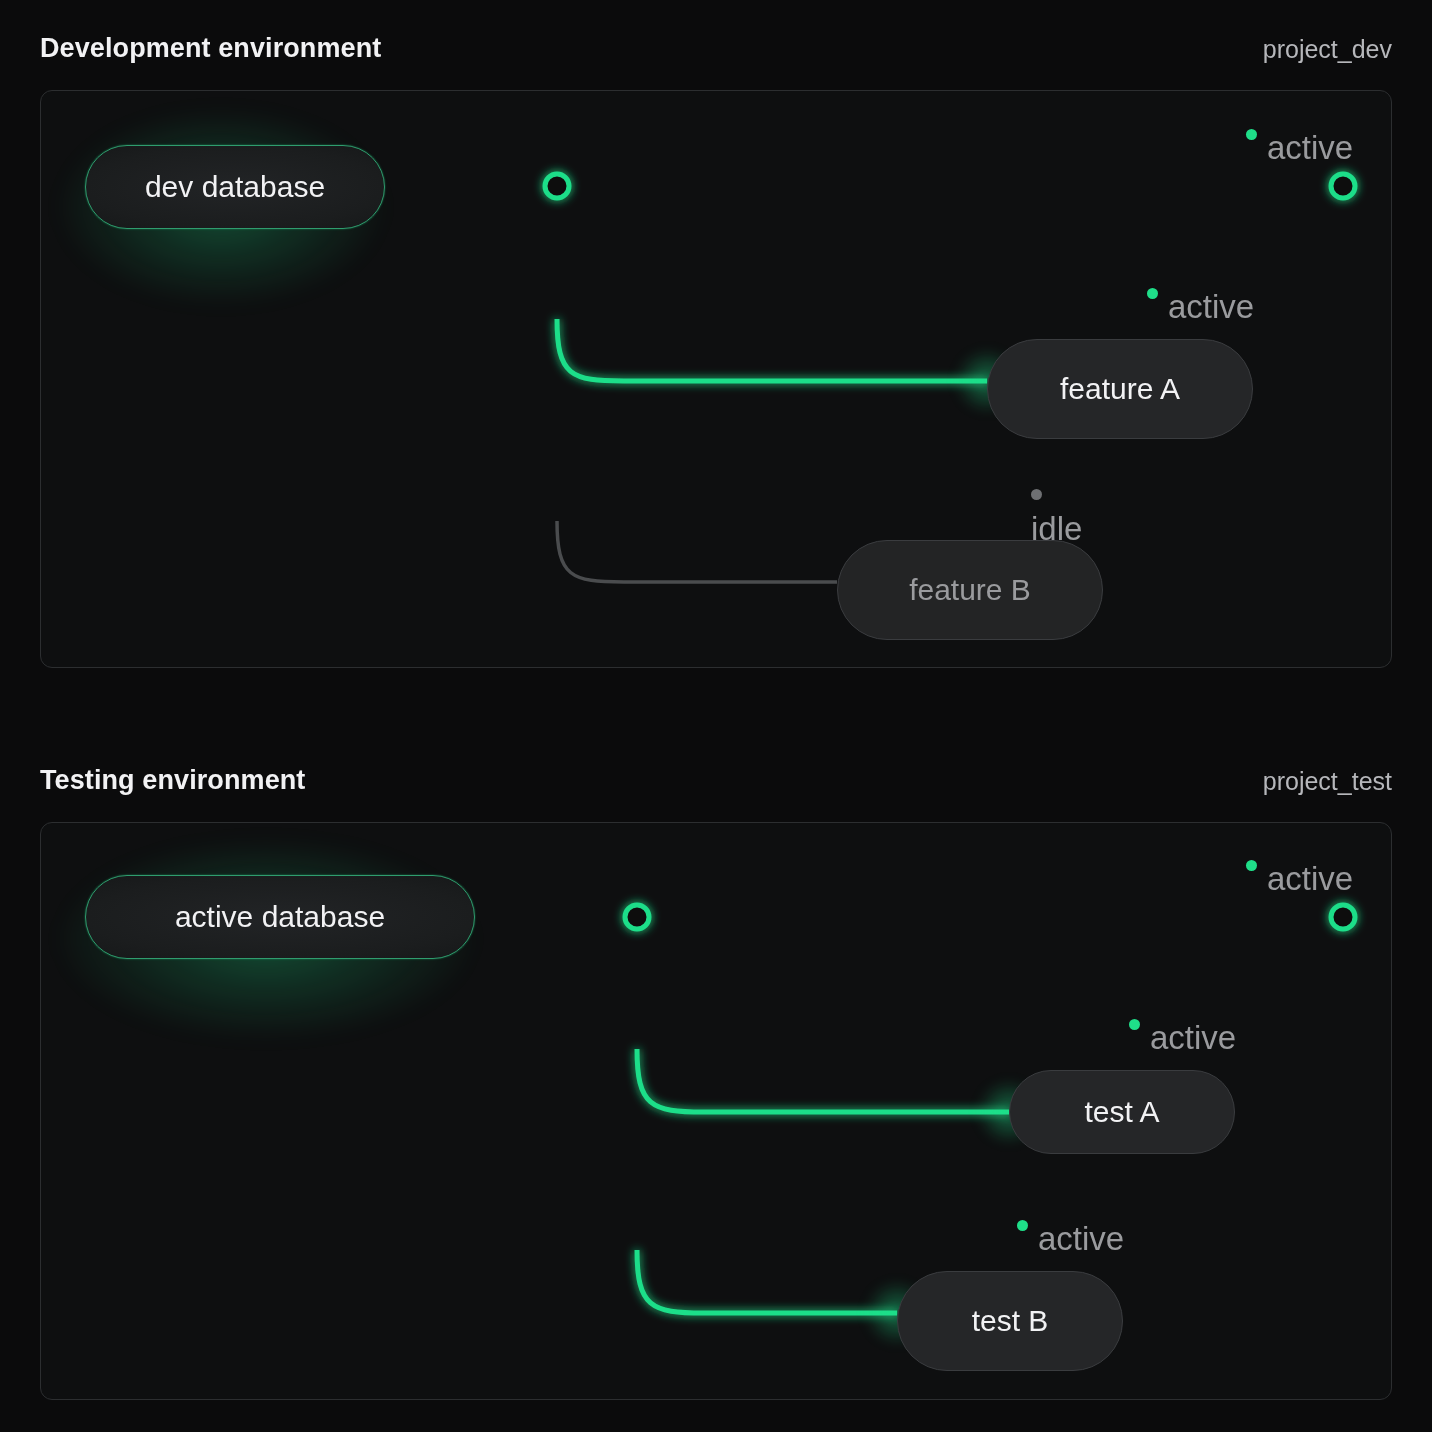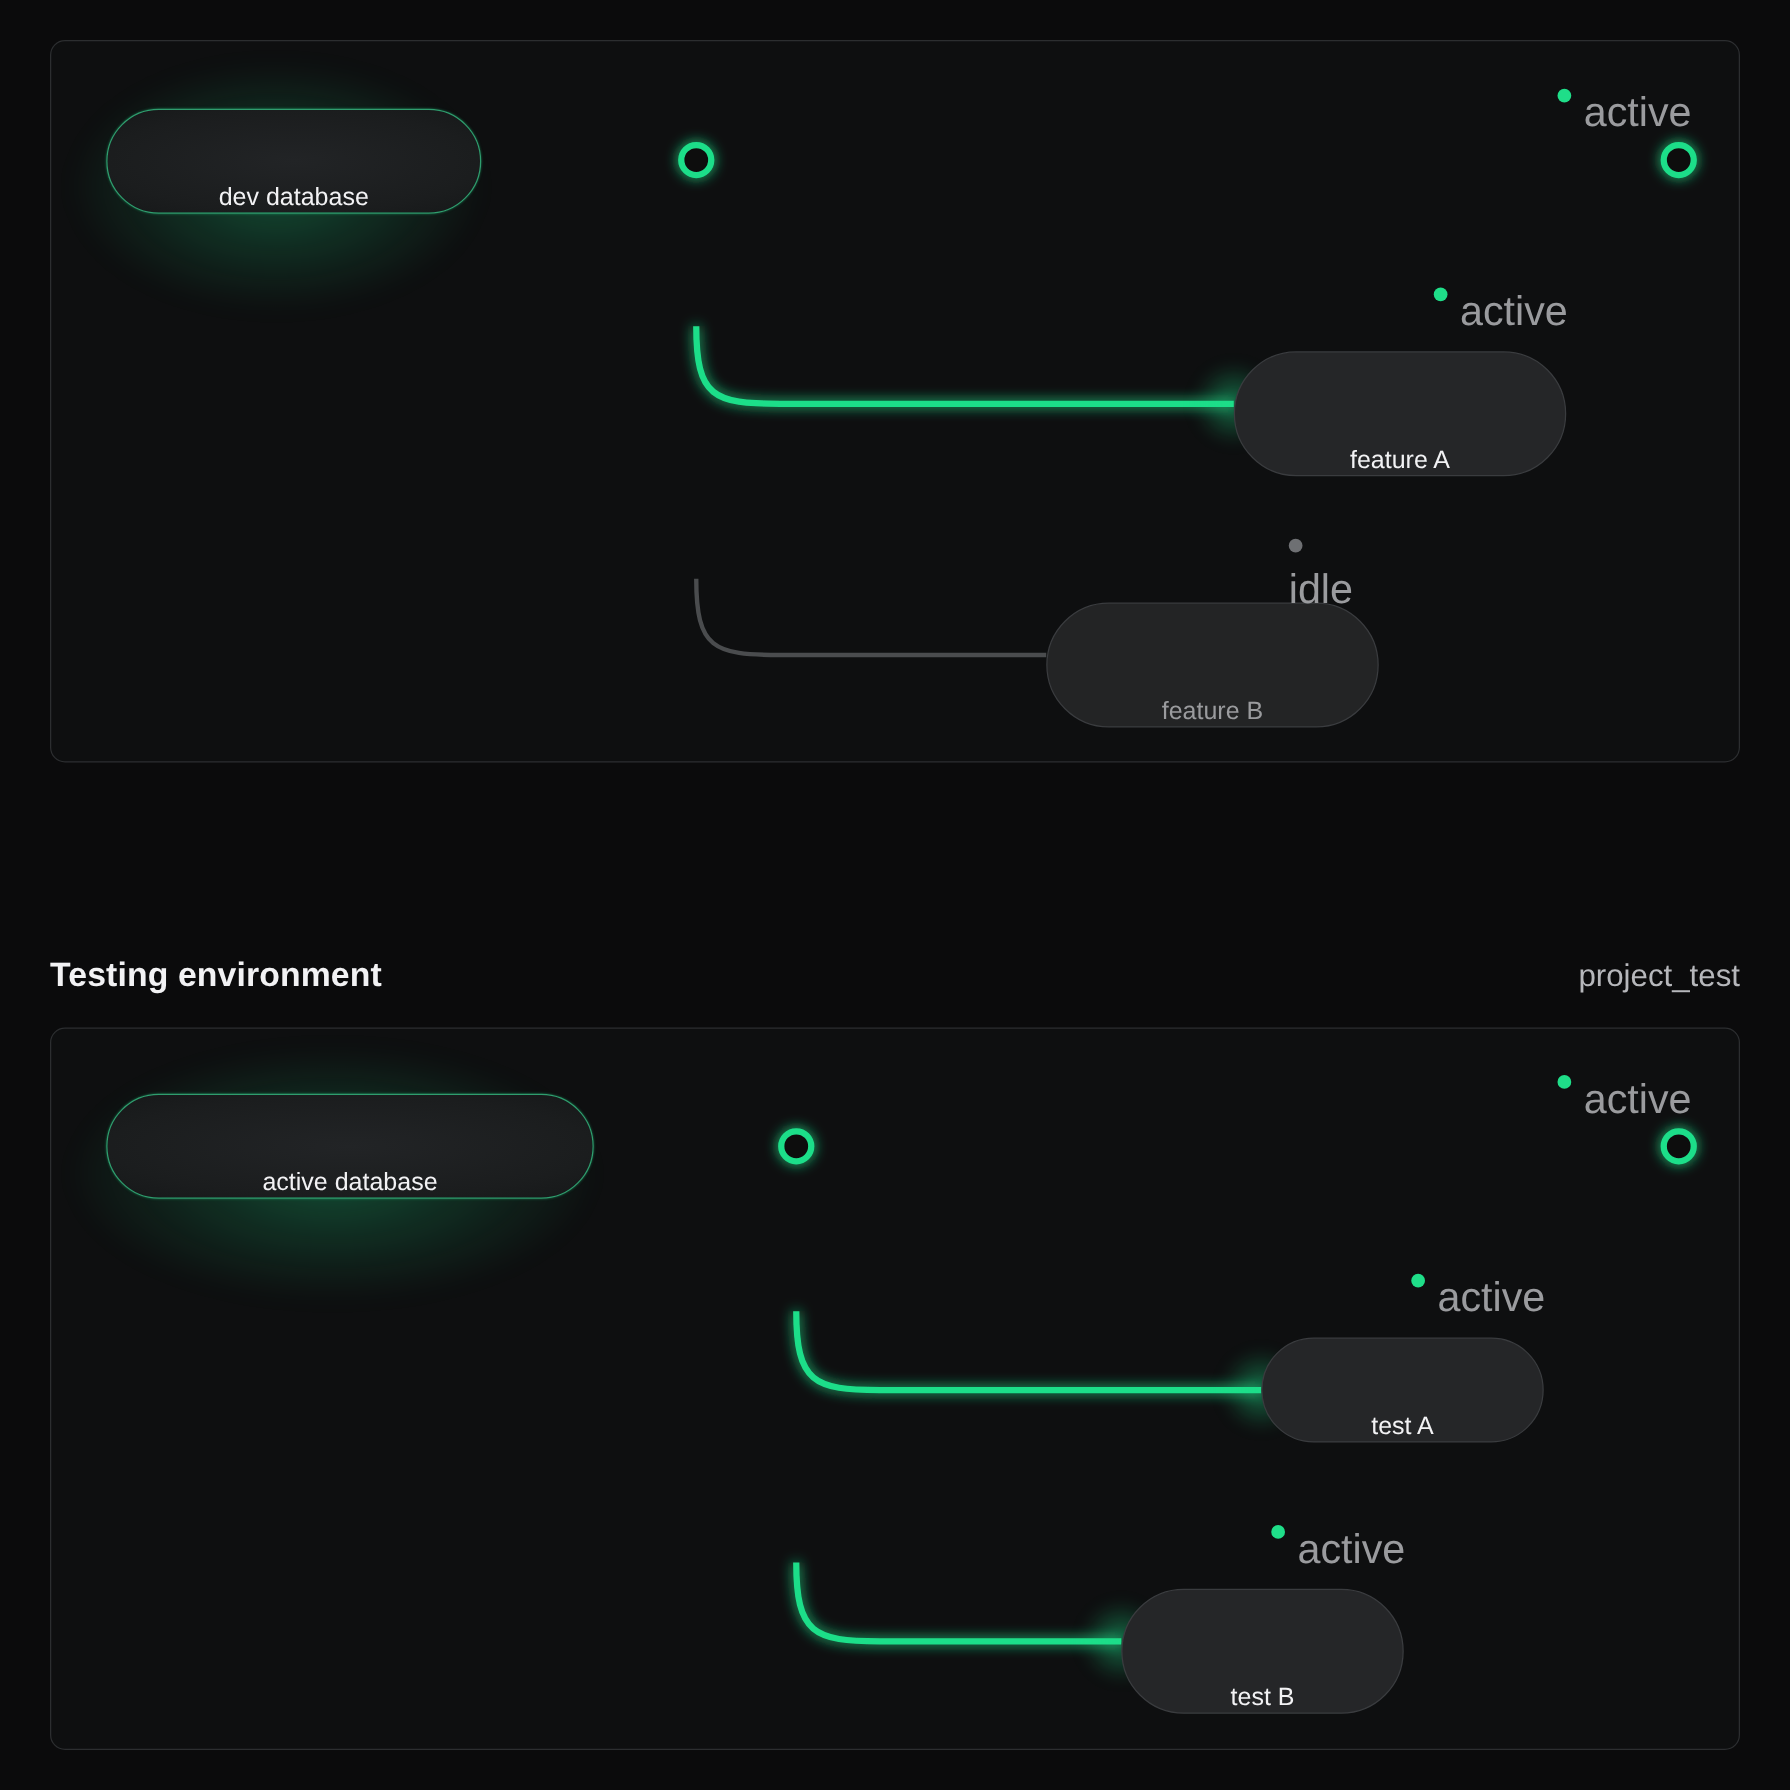--- a/index.html
+++ b/index.html
@@ -70,27 +70,27 @@
     top: 0;
     width: 1352px;
     height: 578px;
     display: block;
   }
 
   
   .node {
     position: absolute;
     display: flex;
-    align-items: flex-end;
+    align-items: center;
     justify-content: center;
     box-sizing: border-box;
     border-radius: 999px;
     background: #252628;
     border: 1px solid #3a3c3f;
-    font-size: 20px;
+    font-size: 30px;
     color: #f2f2f4;
     white-space: nowrap;
     z-index: 3;
   }
   .node.is-db {
     background: radial-gradient(ellipse at 50% 50%, #222426 0%, #1b1d1e 70%, #161819 100%);
     border: 1px solid #2f9d6e;
     box-shadow: 0 0 2px rgba(31,222,137,0.5);
   }
   .node.is-idle {
@@ -147,20 +147,24 @@
   }
   .status.is-idle .status-dot { background: #6e7073; }
 </style>
 </head>
 <body>
 
 <div class="page">
 
   <div class="section" id="section-dev">
 
+    <div class="section-head">
+      <div class="section-title">Development environment</div>
+      <div class="section-project">project_dev</div>
+    </div>
 
     <div class="panel">
 
       <svg class="graph-svg" viewBox="0 0 1352 578">
         <defs>
           <linearGradient id="trunkFadeDev" x1="0" y1="0" x2="0" y2="1" gradientUnits="objectBoundingBox">
             <stop offset="0%" stop-color="#1fde89"></stop>
             <stop offset="38%" stop-color="#1fde89"></stop>
             <stop offset="72%" stop-color="#4e5052"></stop>
             <stop offset="100%" stop-color="#4a4c4e"></stop>

